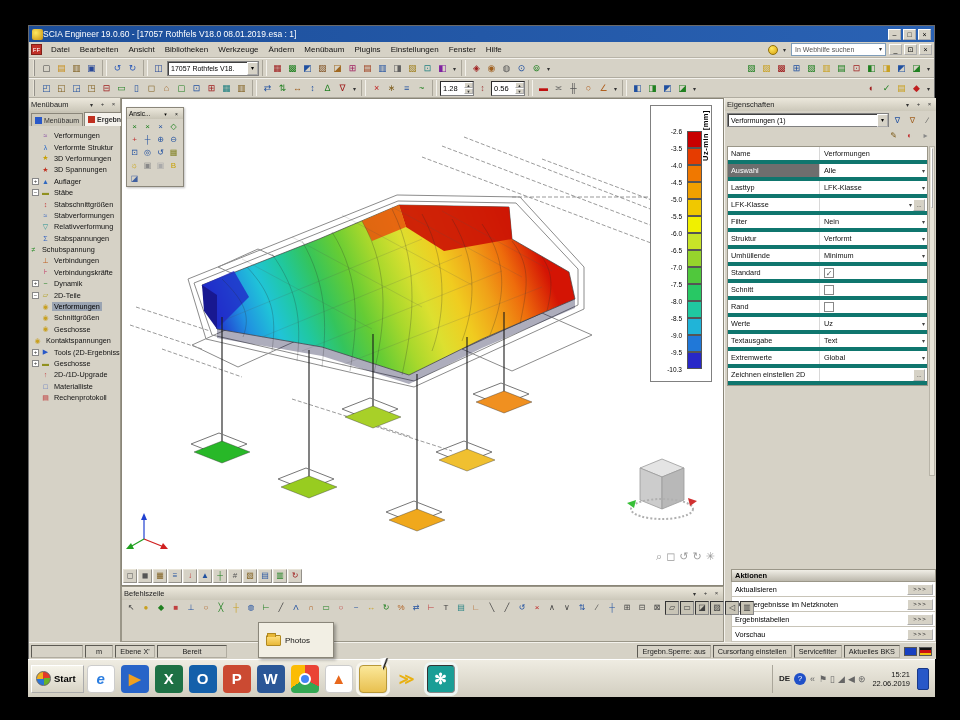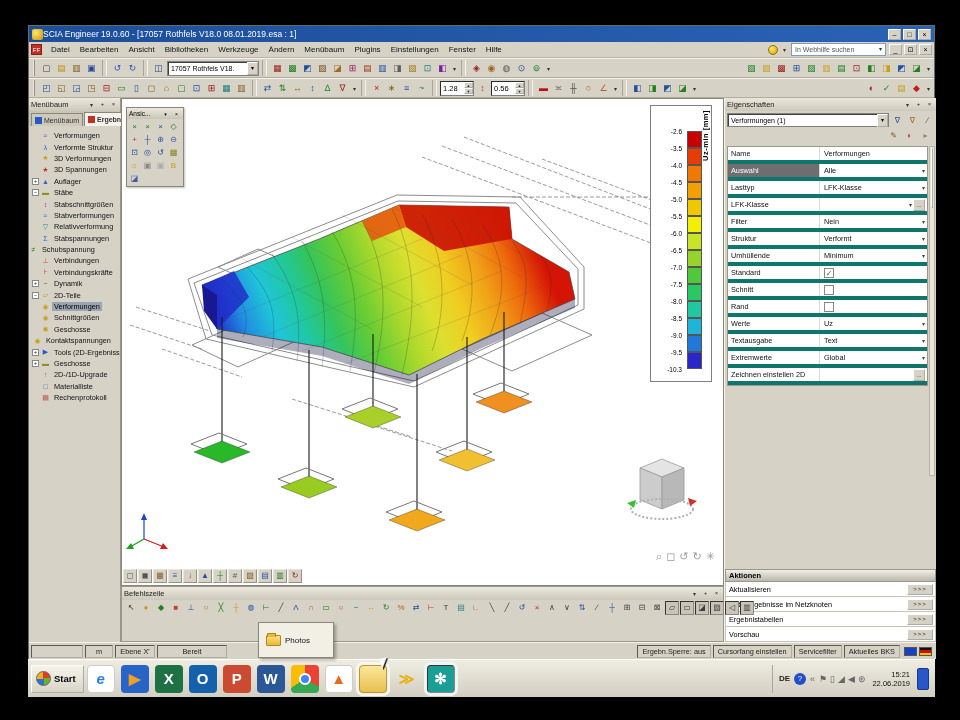--- a/index.html
+++ b/index.html
@@ -71,21 +71,21 @@
   .propgrid{position:absolute;left:2px;right:8px;top:48px;border:1px solid #9a9688;background:#fff;}
   .prow{display:flex;height:17px;border-bottom:4px solid #0f766e;font-size:7.3px;align-items:stretch;}
   .pname{width:92px;border-right:1px solid #d8d8d8;display:flex;align-items:center;padding-left:3px;color:#111;}
   .prow.sel .pname{background:#6e6e6e;color:#fff;}
   .pval{flex:1;display:flex;align-items:center;padding-left:4px;color:#111;}
   .pctl{display:flex;align-items:center;gap:1px;padding-right:2px;color:#444;font-size:6px;}
   .morebtn{width:12px;height:12px;border:1px outset #fff;background:#d6d2c6;font-size:6px;line-height:10px;text-align:center;color:#222;}
   .cbx{width:10px;height:10px;border:1px solid #888;background:#fff;font-size:8px;line-height:9px;text-align:center;color:#555;}
   .vsb{position:absolute;right:1px;top:48px;width:6px;height:330px;background:#e8e4d8;border:1px solid #b8b4a8;}
   .vsb .thumb{margin:1px;height:60px;background:#c0bcb0;border:1px outset #fff;}
-  .aktionen{position:absolute;left:0px;right:0px;top:471px;}
+  .aktionen{position:absolute;left:6px;right:0px;top:471px;}
   .akthead{height:13px;background:linear-gradient(#f0eee6,#bcb8ac);border:1px solid #9a9688;font-size:7.5px;font-weight:bold;display:flex;align-items:center;padding-left:3px;}
   .aktrow{height:15px;background:#fff;border:1px solid #c8c4b8;border-top:none;display:flex;align-items:center;font-size:7.3px;padding-left:3px;}
   .aktbtn{margin-left:auto;margin-right:2px;width:26px;height:11px;background:#d6d2c6;border:1px outset #fff;font-size:6px;letter-spacing:1px;text-align:center;line-height:9px;color:#222;}
   
   .cmdpanel{position:absolute;left:92px;top:560px;width:603px;height:56px;background:#d6d2c6;border:1px solid #9a9688;}
   .cmdicons{display:flex;align-items:center;padding:1px 2px;gap:1px;}
   .cmdicons .ico{width:14px;height:14px;font-size:8px;line-height:12px;}
   .cmdicons .spring{flex:1;}
   .ico.pressed{border:1px inset #888;background:#c8c4b6;}
   .cmdinput{position:absolute;left:3px;right:5px;top:37px;height:15px;background:#fff;border:1px inset #808080;font-size:7.5px;display:flex;align-items:center;padding-left:3px;color:#000;}

